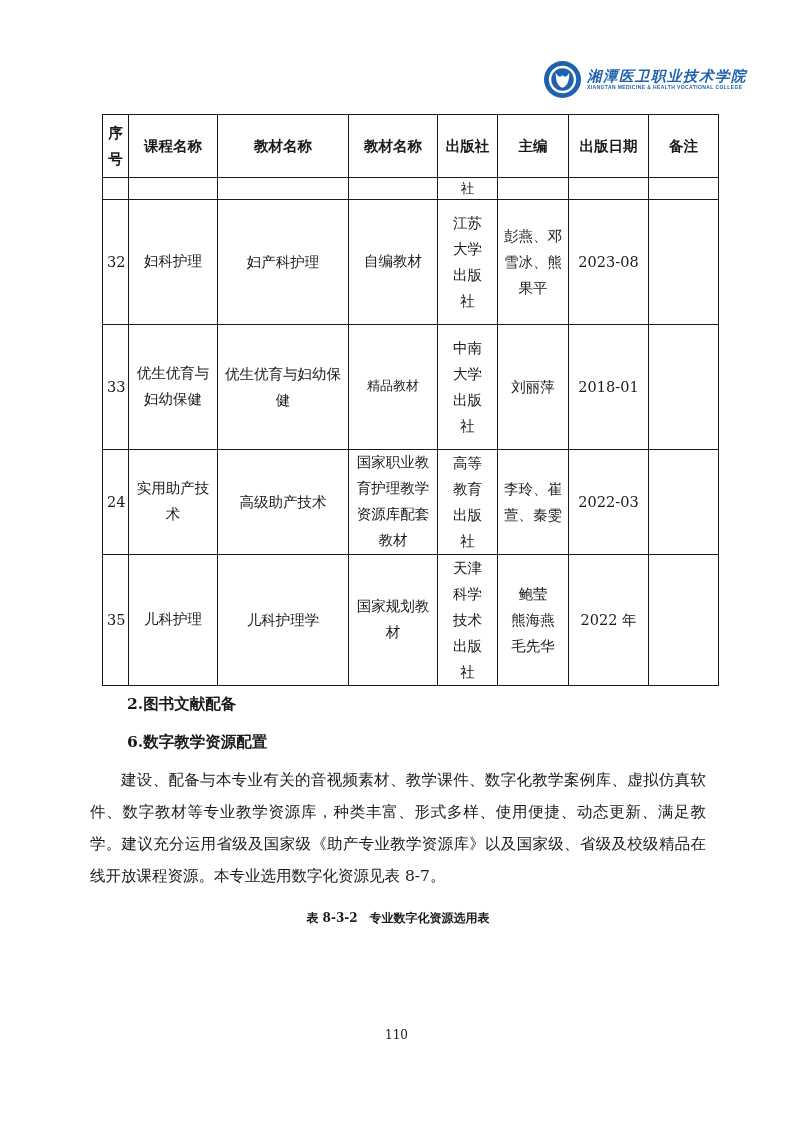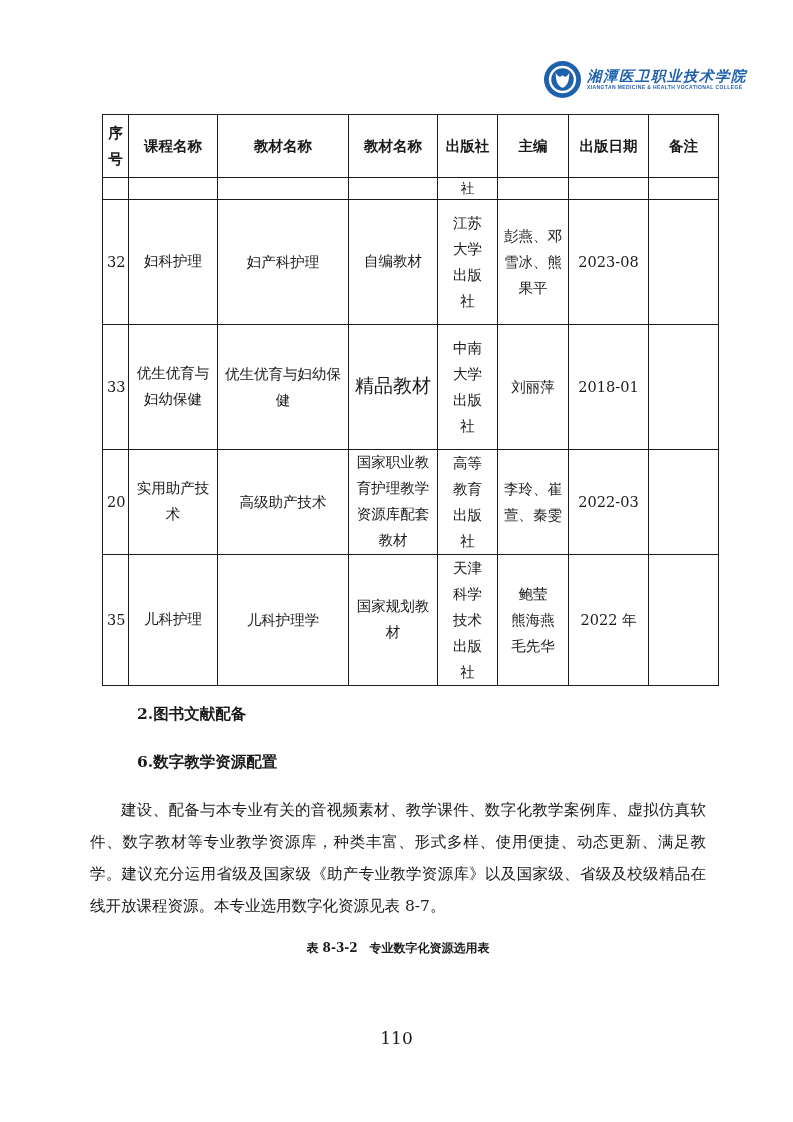--- a/index.html
+++ b/index.html
@@ -46,40 +46,40 @@
     overflow:hidden;
     font-weight:normal;
   }
   table.tb thead th{font-weight:bold;height:62px;}
   table.tb td.pubcell{padding:0 10px;}
   table.tb td.coursecell, table.tb td.typecell{padding:0 6px;font-family:Liberation Mono, monospace;}
   table.tb td.bookcell{padding:0 6px;}
   tr.carry{height:22px;}
   tr.carry td{line-height:19px;font-size:13.5px;padding:0 2px;}
   td.prewrap{white-space:pre-line;}
-  td.bold-cell{font-weight:bold;font-size:19px;border-radius:6px;}
+  td.bold-cell{font-weight:bold;font-size:13px;border-radius:6px;}
   
   .text-block{
     position:absolute;left:90px;top:682px;width:616px;
     font-size:15.5px;line-height:32px;
   }
   .text-block h3{
-    margin:16px;font-size:15.5px;font-weight:bold;
+    margin:6px;font-size:15.5px;font-weight:bold;
     text-indent:2em;line-height:32px;
   }
   .text-block p{
     margin:0;text-indent:2em;text-align:justify;
   }
   .caption{
     margin-top:10px;
     text-align:center;font-weight:bold;font-size:12px;
   }
   .pageno{
     position:absolute;left:0;top:1028px;width:793px;
-    text-align:center;font-size:17px;
+    text-align:center;font-size:12px;
   }
 </style>
 </head>
 <body>
 
 <div class="page">
 
   <div class="logo-block">
     <svg class="emblem" viewBox="0 0 40 40" aria-hidden="true">
       <circle cx="20" cy="20" r="19" fill="#1e62ae"></circle>
@@ -142,21 +142,21 @@
           <td>33</td>
           <td class="coursecell">优生优育与妇幼保健</td>
           <td class="bookcell">优生优育与妇幼保健</td>
           <td class="typecell bold-cell">精品教材</td>
           <td class="pubcell">中南大学出版社</td>
           <td class="prewrap">刘丽萍</td>
           <td>2018-01</td>
           <td></td>
         </tr>
         <tr style="height: 97px;">
-          <td>20</td>
+          <td>24</td>
           <td class="coursecell">实用助产技术</td>
           <td class="bookcell">高级助产技术</td>
           <td class="typecell">国家职业教育护理教学资源库配套教材</td>
           <td class="pubcell">高等教育出版社</td>
           <td class="prewrap">李玲、崔萱、秦雯</td>
           <td>2022-03</td>
           <td></td>
         </tr>
         <tr style="height: 130px;">
           <td>35</td>

